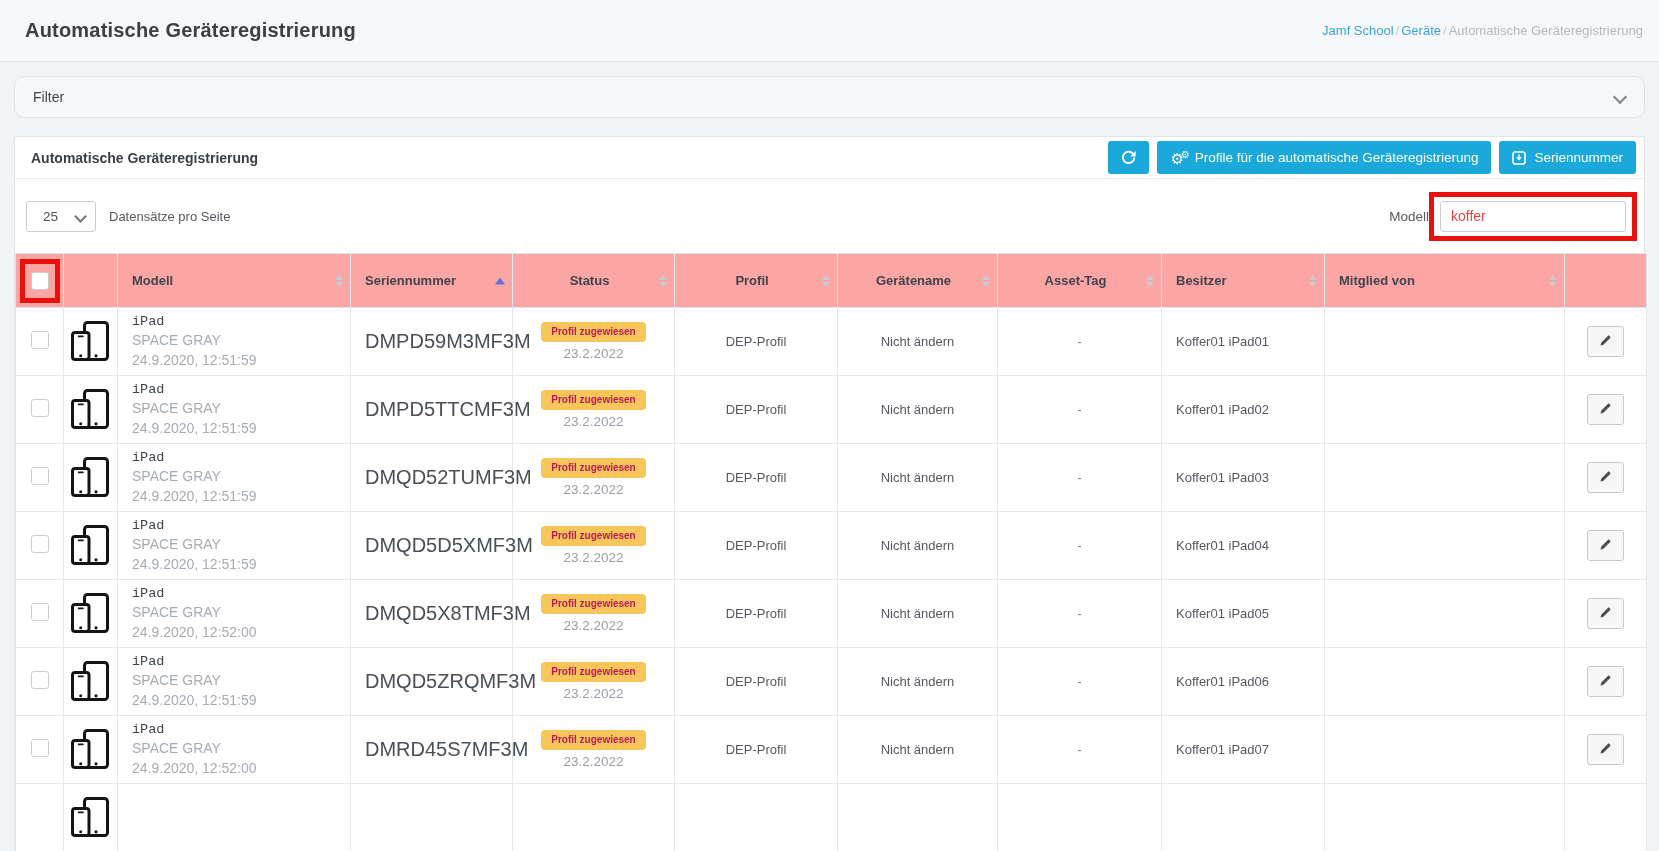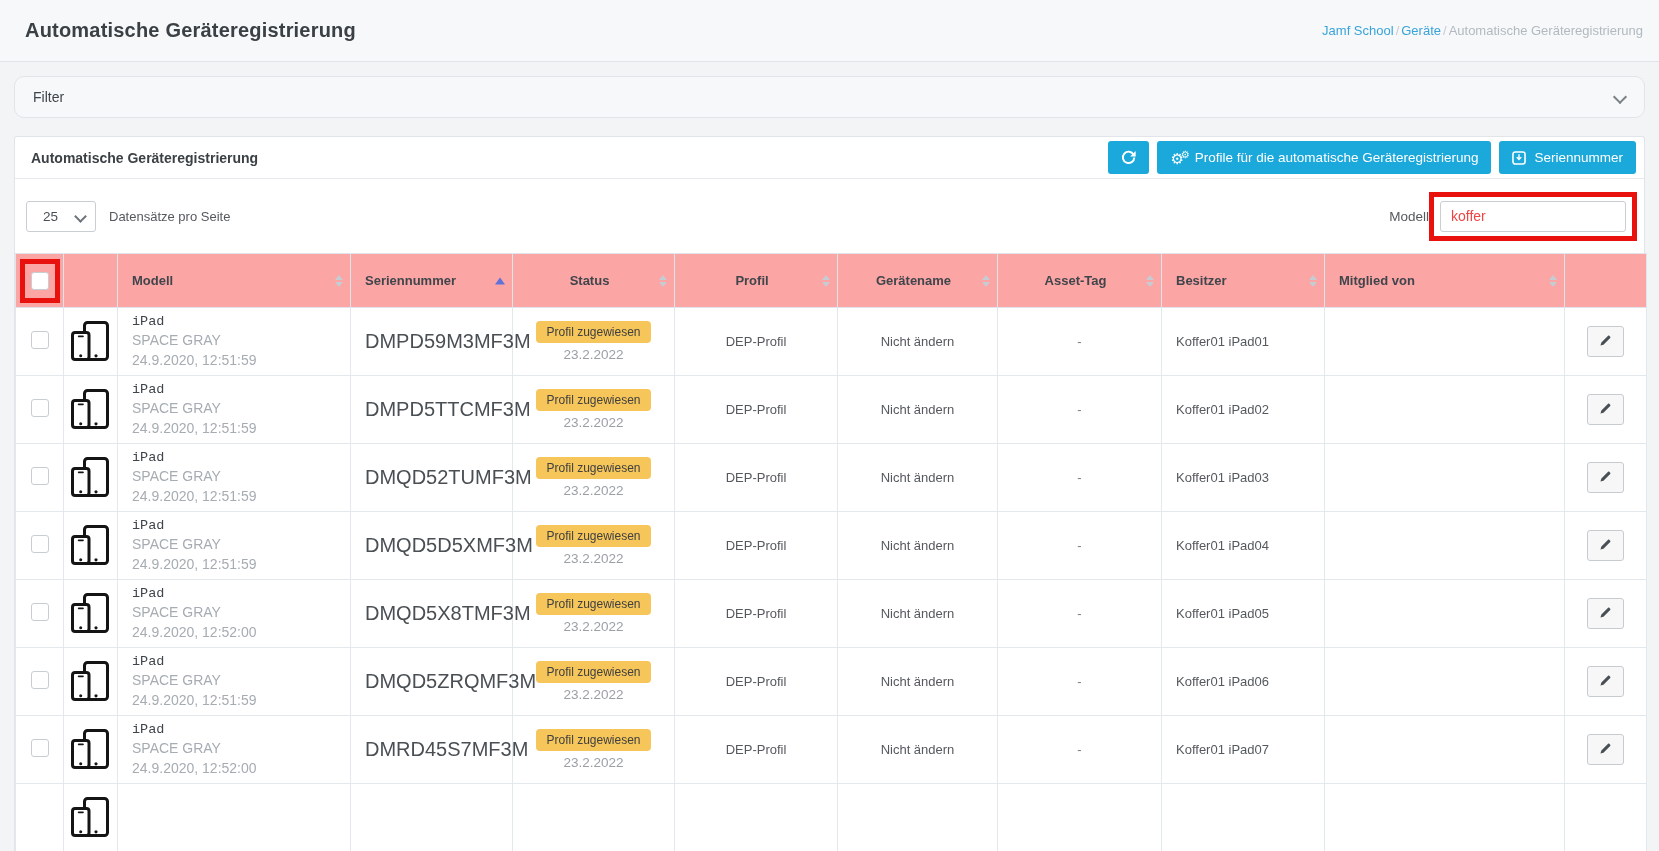--- a/index.html
+++ b/index.html
@@ -85,22 +85,22 @@
               border-top:5px solid #c6ccd3; }
   .sorters.sorted .tri-up { border-left-width:5px; border-right-width:5px;
                             border-bottom:7px solid #5e72d9; }
 
   .checkbox { appearance:none; -webkit-appearance:none; width:18px; height:18px; margin:0;
     border:1px solid #c8cdd2; border-radius:3px; background:#fff; display:inline-block; cursor:pointer; }
 
   .model-line { font-size:13.5px; color:#3f454b; line-height:1.35;font-family:Liberation Mono, monospace; }
   .sub-line { font-size:14px; color:#a6acb2; line-height:1.4; }
   .serial-cell { font-size:20px; color:#4a4f54; }
-  .badge { display:inline-block; background:#f6c65b; color:#404040; font-weight:400;
-           font-size:12px; padding:4px 10px; border-radius:4px; line-height:1.2; }
+  .badge { display:inline-block; background:#f6c65b; color:#be185d; font-weight:700;
+           font-size:10px; padding:4px 10px; border-radius:4px; line-height:1.2; }
   .status-date { color:#9aa0a6; font-size:13.5px; margin-top:4px; }
   .dash-cell { color:#7b8086; }
 
   .edit-btn { width:37px; height:31px; background:#f7f7f7; border:1px solid #c6cbd0;
               border-radius:3px; cursor:pointer; display:inline-flex; align-items:center;
               justify-content:center; }
   .device-svg { display:block; margin:0 auto; }
 </style>
 </head>
 <body>

